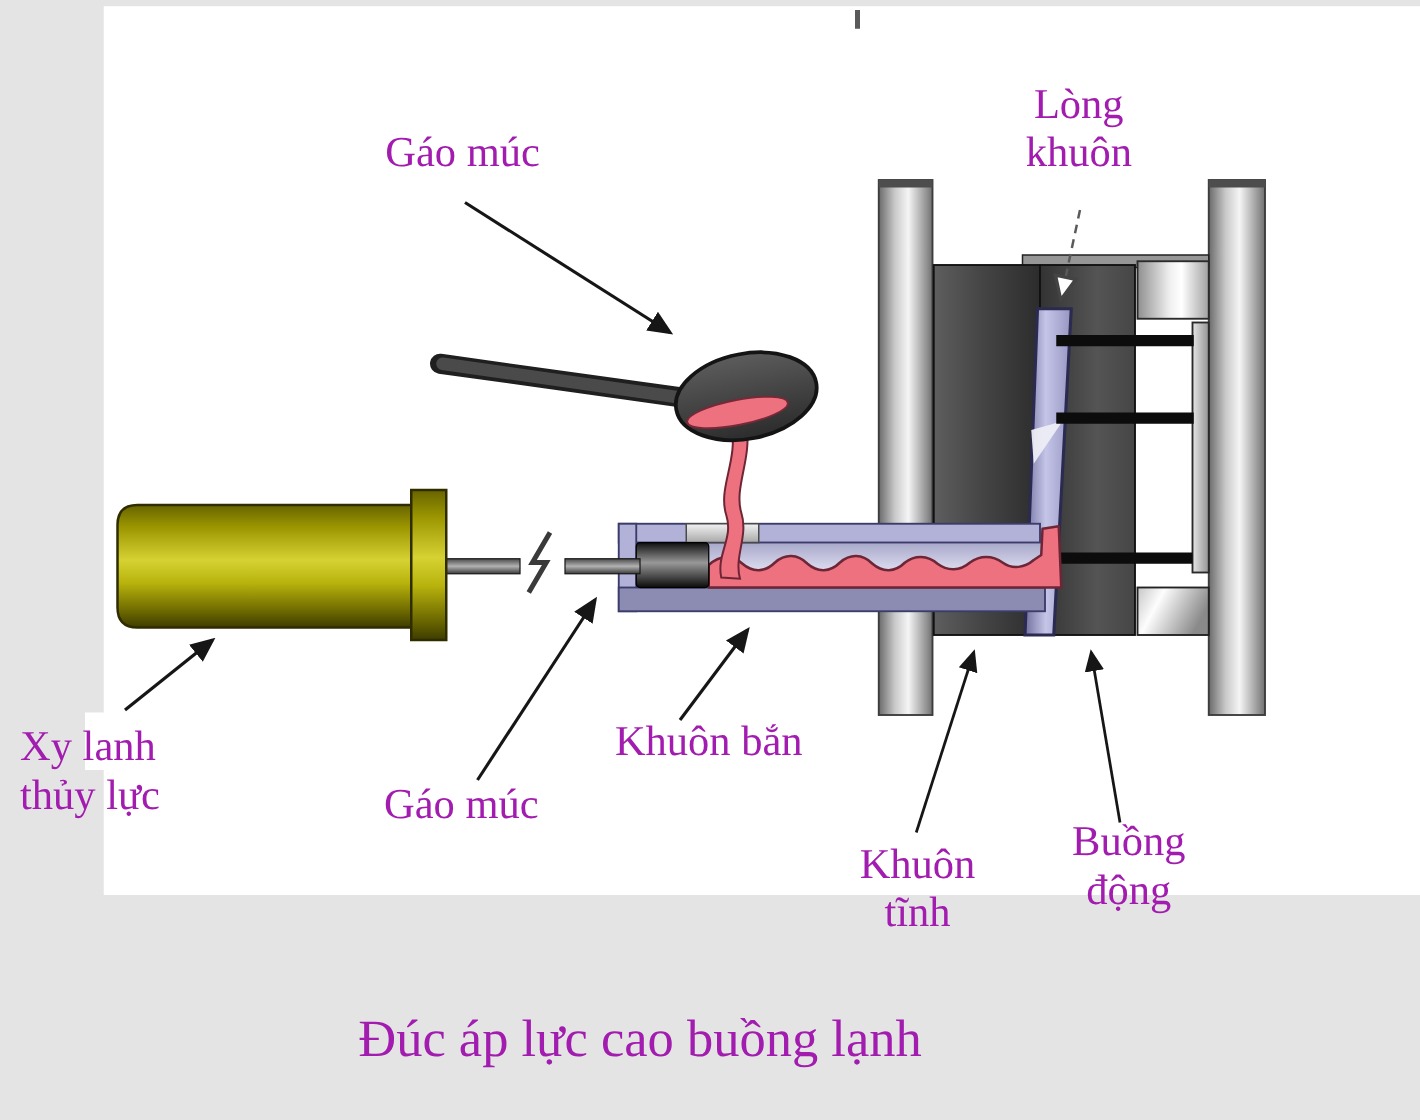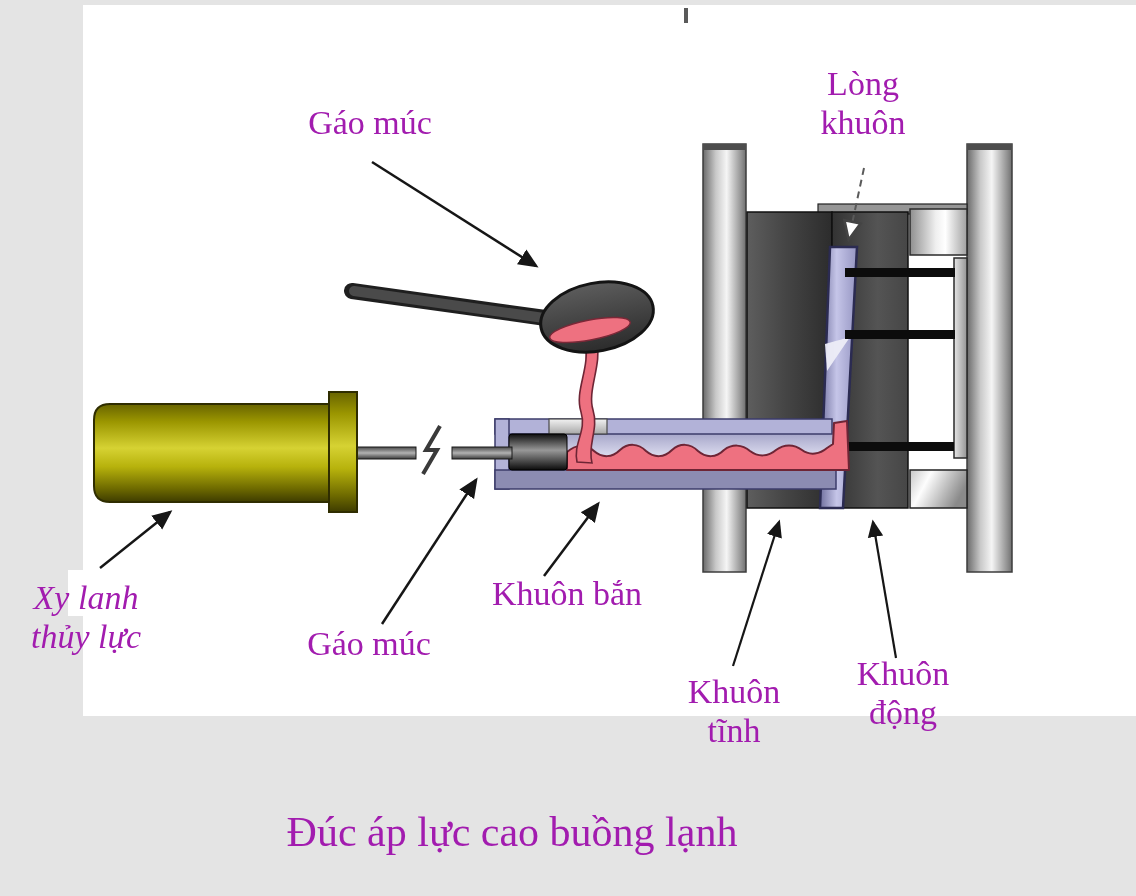--- a/index.html
+++ b/index.html
@@ -14,21 +14,21 @@
   .stage svg{position:absolute;left:0;top:0;}
   .lbl{
     position:absolute;
     font-size:34px;
     line-height:1.16;
     text-align:center;
     color:#a21caf;
     white-space:normal;
     z-index:3;
   }
-  .lbl-hydraulic{text-align:center;font-style:italic;}
+  .lbl-hydraulic{text-align:left;}
   .caption{
     position:absolute;
     font-size:42px;
     text-align:center;
     color:#a21caf;
     z-index:3;
   }
   .patch{position:absolute;background:#ffffff;z-index:2;}
 </style>
 </head>
@@ -199,17 +199,17 @@
   <div class="lbl" style="left:802px;top:64px;width:122px;">Lòng khuôn</div>
 
   <div class="lbl lbl-hydraulic" style="left:16px;top:578px;width:140px;">Xy lanh thủy lực</div>
 
   <div class="lbl" style="left:288px;top:624px;width:162px;">Gáo múc</div>
 
   <div class="lbl" style="left:474px;top:574px;width:186px;">Khuôn bắn</div>
 
   <div class="lbl" style="left:668px;top:672px;width:132px;">Khuôn tĩnh</div>
 
-  <div class="lbl" style="left:834px;top:654px;width:138px;">Khuôn động</div>
+  <div class="lbl" style="left:834px;top:654px;width:138px;">Buồng động</div>
 
   <div class="caption" style="left:212px;top:808px;width:600px;">Đúc áp lực cao buồng lạnh</div>
 
 </div>
 
 </body></html>

